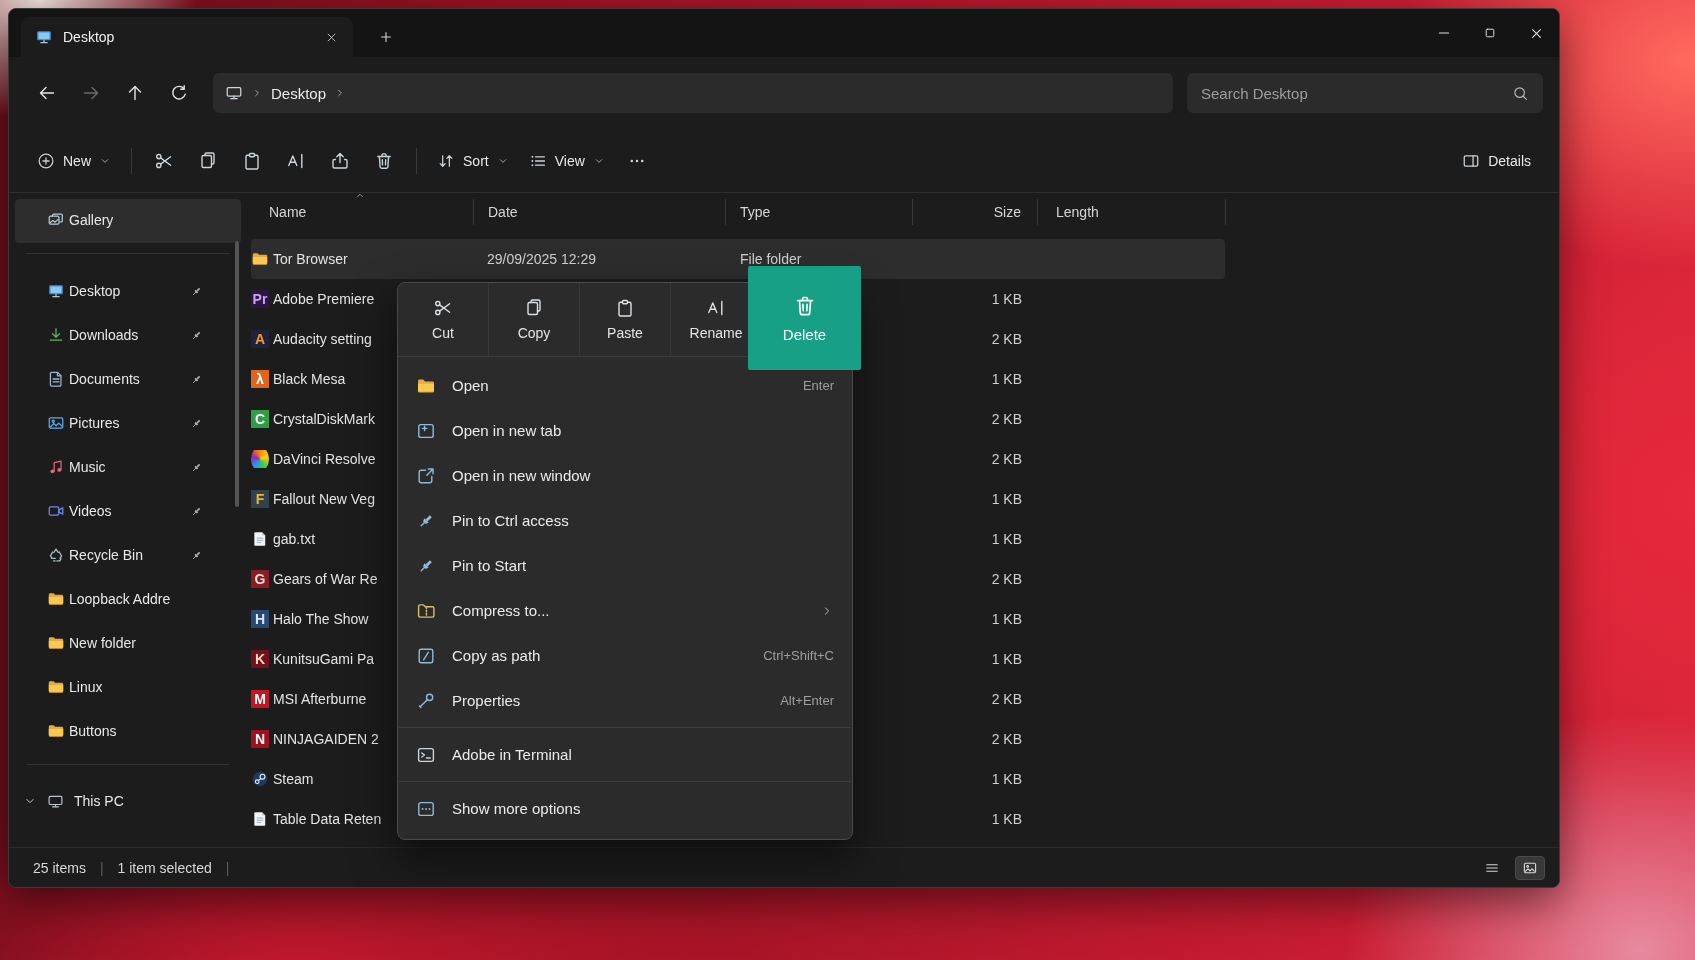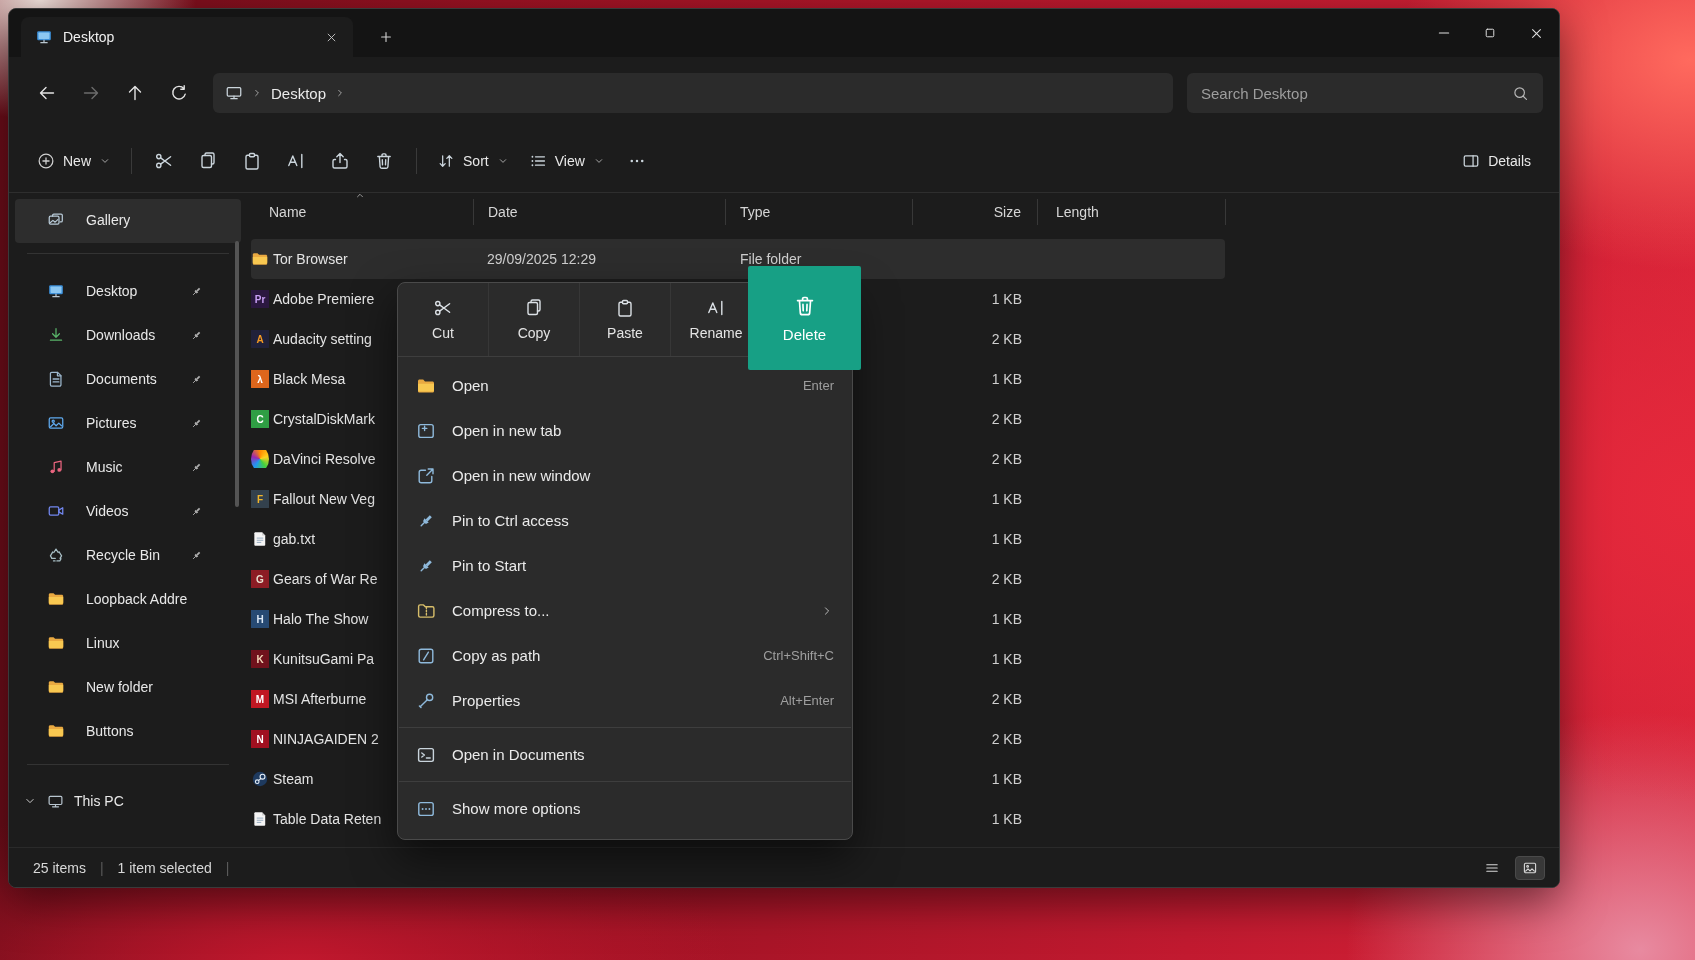--- a/index.html
+++ b/index.html
@@ -50,21 +50,21 @@
   .toolbar { position:absolute; top:120px; left:0; right:0; height:64px; display:flex; align-items:center; padding:0 18px; border-bottom:1px solid #2e2e2e; }
   .tbtn { display:flex; align-items:center; gap:8px; padding:0 10px; height:38px; border-radius:4px; font-size:14px; color:#e8e8e8; }
   .tbtn .chev { color:#bdbdbd; }
   .tb-icons { display:flex; align-items:center; }
   .tb-ico { width:42px; height:36px; display:flex; align-items:center; justify-content:center; border-radius:4px; color:#cbd5dc; margin:0 1px; }
   .tb-sep { width:1px; height:26px; background:#3a3a3a; margin:0 10px; }
   .details-btn { margin-left:auto; }
 
   
   .sidebar { position:absolute; left:0; top:184px; width:238px; bottom:40px; padding-top:6px; overflow:hidden; }
-  .side-item { height:44px; display:flex; align-items:center; gap:21px; padding:0 38px 2px 32px; margin:0 6px; border-radius:4px; font-size:14px; color:#e8e8e8; white-space:nowrap; overflow:hidden; }
+  .side-item { height:44px; display:flex; align-items:center; gap:4px; padding:0 38px 2px 32px; margin:0 6px; border-radius:4px; font-size:14px; color:#e8e8e8; white-space:nowrap; overflow:hidden; }
   .side-item.selected { background:#2d2d2d; }
   .side-label { overflow:hidden; text-overflow:clip; }
   .side-pin { margin-left:auto; color:#adadad; }
   .side-divider { height:1px; background:#333; margin:10px 18px 16px; }
   .thispc { height:40px; display:flex; align-items:center; gap:10px; padding:0 10px 0 14px; font-size:14px; color:#e8e8e8; }
   .thispc .chevi { color:#cfcfcf; }
   .side-scrollbar { position:absolute; left:226px; top:232px; width:4px; height:266px; background:#545454; border-radius:2px; }
 
   
   .file-area { position:absolute; left:238px; top:184px; right:0; bottom:40px; overflow:hidden; }
@@ -76,21 +76,21 @@
   .sort-caret { position:absolute; top:-9px; left:50%; transform:translateX(-50%); color:#bdbdbd; }
   .file-rows { position:absolute; left:4px; top:46px; right:0; bottom:0; }
   .file-row { width:974px; height:40px; display:grid; grid-template-columns:223px 252px 187px 125px 187px; align-items:center; border-radius:4px; font-size:14px; color:#e4e4e4; }
   .file-row.selected { background:#2d2d2d; }
   .fc { white-space:nowrap; }
   .fc.name { display:flex; align-items:center; gap:4px; padding-left:0; overflow:hidden; }
   .fc.date { padding-left:13px; color:#cfcfcf; }
   .fc.type { padding-left:14px; color:#cfcfcf; }
   .fc.size { text-align:right; padding-right:16px; color:#cfcfcf; }
   .ficon { width:18px; height:18px; display:flex; align-items:center; justify-content:center; }
-  .fbadge { width:18px; height:24px; border-radius:4px; display:flex; align-items:center; justify-content:center; font-size:10px; font-weight:bold; }
+  .fbadge { width:18px; height:24px; border-radius:4px; display:flex; align-items:center; justify-content:center; font-size:14px; font-weight:bold; }
   .fbadge.round { border-radius:50%; }
 
   
   .context-menu { position:absolute; left:388px; top:273px; width:456px; background:#2b2b2b; border:1px solid #4a4a4a;
     border-radius:8px; box-shadow:0 18px 44px rgba(0,0,0,.55); z-index:50; }
   .quick-bar { position:relative; display:flex; height:74px; align-items:stretch; border-bottom:1px solid #3e3e3e; }
   .quick-slot { flex:1; display:flex; flex-direction:column; align-items:center; justify-content:center; gap:7px; font-size:14px; color:#e4e4e4; }
   .quick-slot .icon { color:#dce1e6; }
   .quick-slot + .quick-slot { border-left:1px solid rgba(255,255,255,.06); }
   .delete-highlight { position:absolute; left:350px; top:-17px; width:113px; height:104px; border-radius:2px;
@@ -457,30 +457,30 @@
           </span>
           <span class="side-label">Loopback Addre</span>
         </div>
         <div class="side-item">
           <span class="icon">
             <svg width="18" height="18" viewBox="0 0 20 20">
               <path d="M2 5.1c0-.9.7-1.6 1.6-1.6h3.6l1.8 1.9h7.4c.9 0 1.6.7 1.6 1.6v7.9c0 .9-.7 1.6-1.6 1.6H3.6c-.9 0-1.6-.7-1.6-1.6z" fill="#E9A941"></path>
               <path d="M2 7.8h16v6.1c0 .9-.7 1.6-1.6 1.6H3.6c-.9 0-1.6-.7-1.6-1.6z" fill="#F8C851"></path>
             </svg>
           </span>
-          <span class="side-label">Linux</span>
+          <span class="side-label">New folder</span>
         </div>
         <div class="side-item">
           <span class="icon">
             <svg width="18" height="18" viewBox="0 0 20 20">
               <path d="M2 5.1c0-.9.7-1.6 1.6-1.6h3.6l1.8 1.9h7.4c.9 0 1.6.7 1.6 1.6v7.9c0 .9-.7 1.6-1.6 1.6H3.6c-.9 0-1.6-.7-1.6-1.6z" fill="#E9A941"></path>
               <path d="M2 7.8h16v6.1c0 .9-.7 1.6-1.6 1.6H3.6c-.9 0-1.6-.7-1.6-1.6z" fill="#F8C851"></path>
             </svg>
           </span>
-          <span class="side-label">New folder</span>
+          <span class="side-label">Linux</span>
         </div>
         <div class="side-item">
           <span class="icon">
             <svg width="18" height="18" viewBox="0 0 20 20">
               <path d="M2 5.1c0-.9.7-1.6 1.6-1.6h3.6l1.8 1.9h7.4c.9 0 1.6.7 1.6 1.6v7.9c0 .9-.7 1.6-1.6 1.6H3.6c-.9 0-1.6-.7-1.6-1.6z" fill="#E9A941"></path>
               <path d="M2 7.8h16v6.1c0 .9-.7 1.6-1.6 1.6H3.6c-.9 0-1.6-.7-1.6-1.6z" fill="#F8C851"></path>
             </svg>
           </span>
           <span class="side-label">Buttons</span>
         </div>
@@ -857,21 +857,21 @@
           <span class="shortcut">Alt+Enter</span>
         </div>
         <div class="menu-sep"></div>
         <div class="menu-item">
           <span class="icon" style="color:#C9D4DC">
             <svg width="20" height="20" viewBox="0 0 20 20" fill="none" stroke="currentColor" stroke-width="1.4" stroke-linecap="round" stroke-linejoin="round">
               <rect x="2.6" y="3.6" width="14.8" height="12.8" rx="1.8"></rect>
               <path d="M5.8 8 8.4 10 5.8 12M10.4 13h3.8"></path>
             </svg>
           </span>
-          <span class="mi-label">Open in Documents</span>
+          <span class="mi-label">Adobe in Terminal</span>
         </div>
         <div class="menu-sep"></div>
         <div class="menu-item">
           <span class="icon" style="color:#8FBADC">
             <svg width="20" height="20" viewBox="0 0 20 20" fill="none" stroke="currentColor" stroke-width="1.4" stroke-linecap="round" stroke-linejoin="round">
               <rect x="2.8" y="3.6" width="14.4" height="12.8" rx="2"></rect>
               <circle cx="6.6" cy="10" r=".95" fill="currentColor" stroke="none"></circle>
               <circle cx="10" cy="10" r=".95" fill="currentColor" stroke="none"></circle>
               <circle cx="13.4" cy="10" r=".95" fill="currentColor" stroke="none"></circle>
             </svg>

